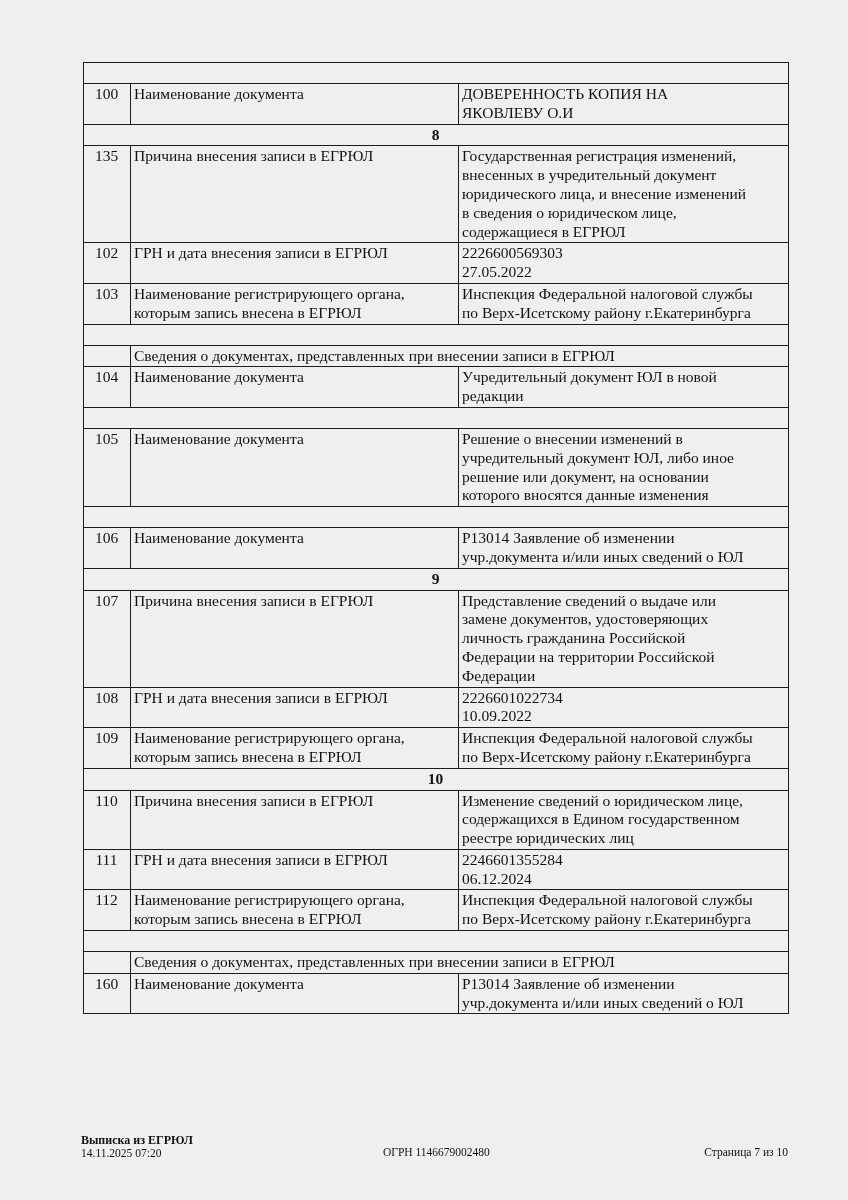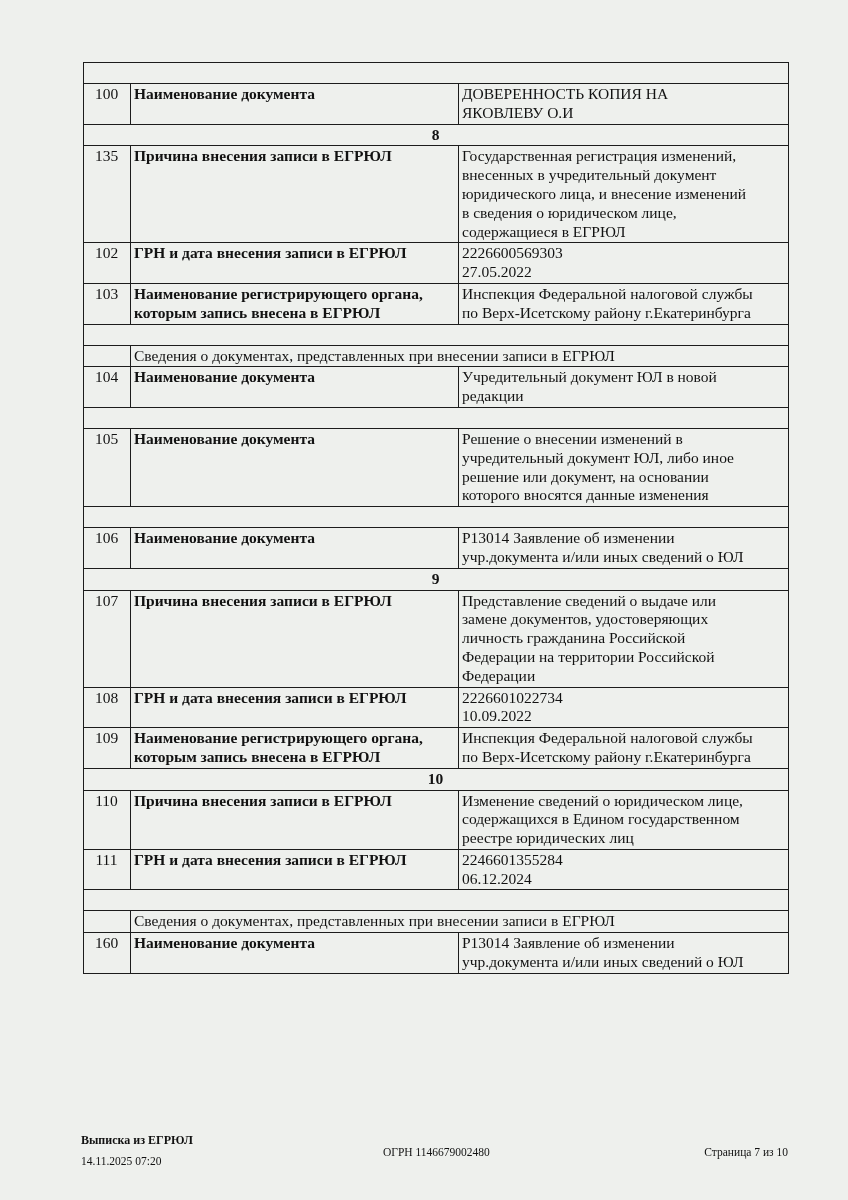--- a/index.html
+++ b/index.html
@@ -32,21 +32,20 @@
     text-align: center;
     padding: 1px 1px;
   }
   td.value {
     white-space: pre-line;
     padding-right: 4px;
     margin-left: 28px;
   }
   td.label {
     white-space: pre-line;
-    font-weight: bold;
   }
   tr.spacer-row td {
     height: 20px;
     padding: 0;
   }
   td.section {
     text-align: center;
     font-weight: bold;
   }
   .footer-doc-type {
@@ -56,21 +55,20 @@
     font-size: 12px;
     line-height: 13.5px;
     font-weight: bold;
   }
   .footer-datetime {
     position: absolute;
     left: 81px;
     top: 1147px;
     font-size: 11.5px;
     line-height: 13.5px;
-    margin-top: 8px;
   }
   .footer-ogrn {
     position: absolute;
     left: 383px;
     top: 1146px;
     font-size: 11.5px;
     line-height: 13.5px;
   }
   .footer-page-info {
     position: absolute;
@@ -193,20 +191,27 @@
           <td class="value">Изменение сведений о юридическом лице,
 содержащихся в Едином государственном
 реестре юридических лиц</td>
         </tr>
         <tr>
           <td class="num">111</td>
           <td class="label">ГРН и дата внесения записи в ЕГРЮЛ</td>
           <td class="value">2246601355284
 06.12.2024</td>
         </tr>
+        <tr>
+          <td class="num">112</td>
+          <td class="label">Наименование регистрирующего органа,
+которым запись внесена в ЕГРЮЛ</td>
+          <td class="value">Инспекция Федеральной налоговой службы
+по Верх-Исетскому району г.Екатеринбурга</td>
+        </tr>
         <tr class="spacer-row">
           <td colspan="3"></td>
         </tr>
         <tr>
           <td class="num"></td>
           <td colspan="2">Сведения о документах, представленных при внесении записи в ЕГРЮЛ</td>
         </tr>
         <tr>
           <td class="num">160</td>
           <td class="label">Наименование документа</td>

